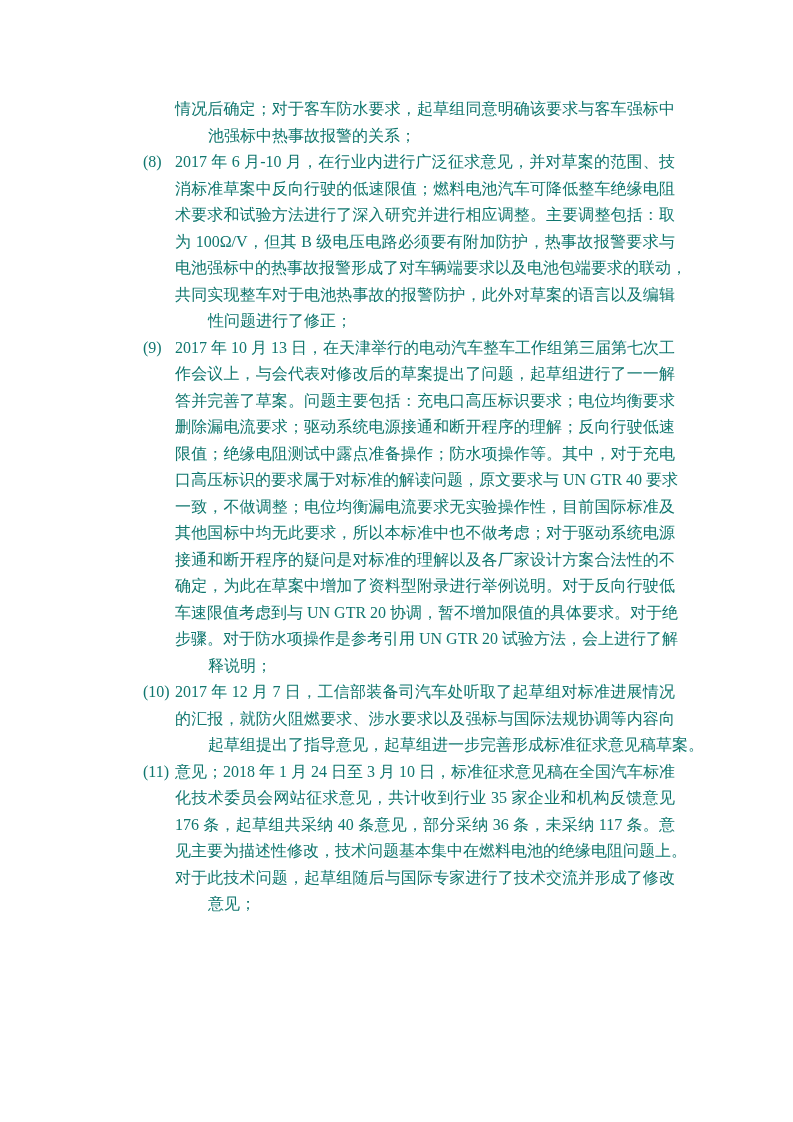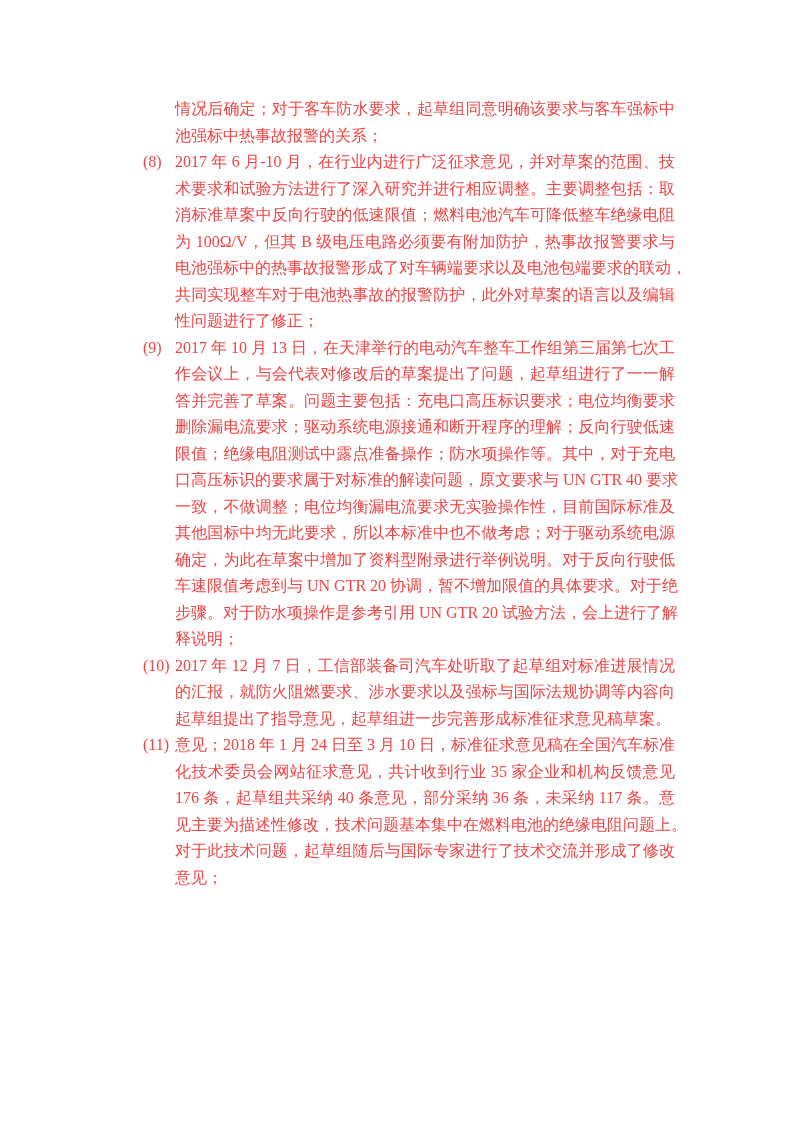--- a/index.html
+++ b/index.html
@@ -8,21 +8,21 @@
     background: #ffffff;
   }
   .page {
     position: relative;
     width: 793px;
     height: 1122px;
     background: #ffffff;
     overflow: hidden;
     font-family: "Liberation Serif", "DejaVu Serif", serif;
     font-size: 16px;
-    color: #ef4444;
+    color: #0f766e;
   }
   .content {
     position: absolute;
     left: 143px;
     top: 96px;
     width: 532px;
   }
   .para {
     position: relative;
     padding-left: 32px;
@@ -39,53 +39,55 @@
     height: 26.5px;
     white-space: nowrap;
     overflow: visible;
     text-align: justify;
     
     text-align-last: justify;
   }
   .line.last {
     text-align: center;
     text-align-last: left;
+    margin-left: 33px;
   }
 </style>
 </head>
 <body>
 
 <main class="page">
   <section class="content">
 
   <div class="para">
         <span class="marker"></span>
         <div class="line">情况后确定；对于客车防水要求，起草组同意明确该要求与客车强标中</div>
         <div class="line last">池强标中热事故报警的关系；</div>
       </div>
       <div class="para">
         <span class="marker">(8)</span>
         <div class="line">2017 年 6 月-10 月，在行业内进行广泛征求意见，并对草案的范围、技</div>
+        <div class="line">消标准草案中反向行驶的低速限值；燃料电池汽车可降低整车绝缘电阻</div>
         <div class="line">术要求和试验方法进行了深入研究并进行相应调整。主要调整包括：取</div>
-        <div class="line">消标准草案中反向行驶的低速限值；燃料电池汽车可降低整车绝缘电阻</div>
         <div class="line">为 100Ω/V，但其 B 级电压电路必须要有附加防护，热事故报警要求与</div>
         <div class="line">电池强标中的热事故报警形成了对车辆端要求以及电池包端要求的联动，</div>
         <div class="line">共同实现整车对于电池热事故的报警防护，此外对草案的语言以及编辑</div>
         <div class="line last">性问题进行了修正；</div>
       </div>
       <div class="para">
         <span class="marker">(9)</span>
         <div class="line">2017 年 10 月 13 日，在天津举行的电动汽车整车工作组第三届第七次工</div>
         <div class="line">作会议上，与会代表对修改后的草案提出了问题，起草组进行了一一解</div>
         <div class="line">答并完善了草案。问题主要包括：充电口高压标识要求；电位均衡要求</div>
         <div class="line">删除漏电流要求；驱动系统电源接通和断开程序的理解；反向行驶低速</div>
         <div class="line">限值；绝缘电阻测试中露点准备操作；防水项操作等。其中，对于充电</div>
         <div class="line">口高压标识的要求属于对标准的解读问题，原文要求与 UN GTR 40 要求</div>
         <div class="line">一致，不做调整；电位均衡漏电流要求无实验操作性，目前国际标准及</div>
         <div class="line">其他国标中均无此要求，所以本标准中也不做考虑；对于驱动系统电源</div>
+        <div class="line">接通和断开程序的疑问是对标准的理解以及各厂家设计方案合法性的不</div>
         <div class="line">确定，为此在草案中增加了资料型附录进行举例说明。对于反向行驶低</div>
         <div class="line">车速限值考虑到与 UN GTR 20 协调，暂不增加限值的具体要求。对于绝</div>
         <div class="line">步骤。对于防水项操作是参考引用 UN GTR 20 试验方法，会上进行了解</div>
         <div class="line last">释说明；</div>
       </div>
       <div class="para">
         <span class="marker">(10)</span>
         <div class="line">2017 年 12 月 7 日，工信部装备司汽车处听取了起草组对标准进展情况</div>
         <div class="line">的汇报，就防火阻燃要求、涉水要求以及强标与国际法规协调等内容向</div>
         <div class="line last">起草组提出了指导意见，起草组进一步完善形成标准征求意见稿草案。</div>

